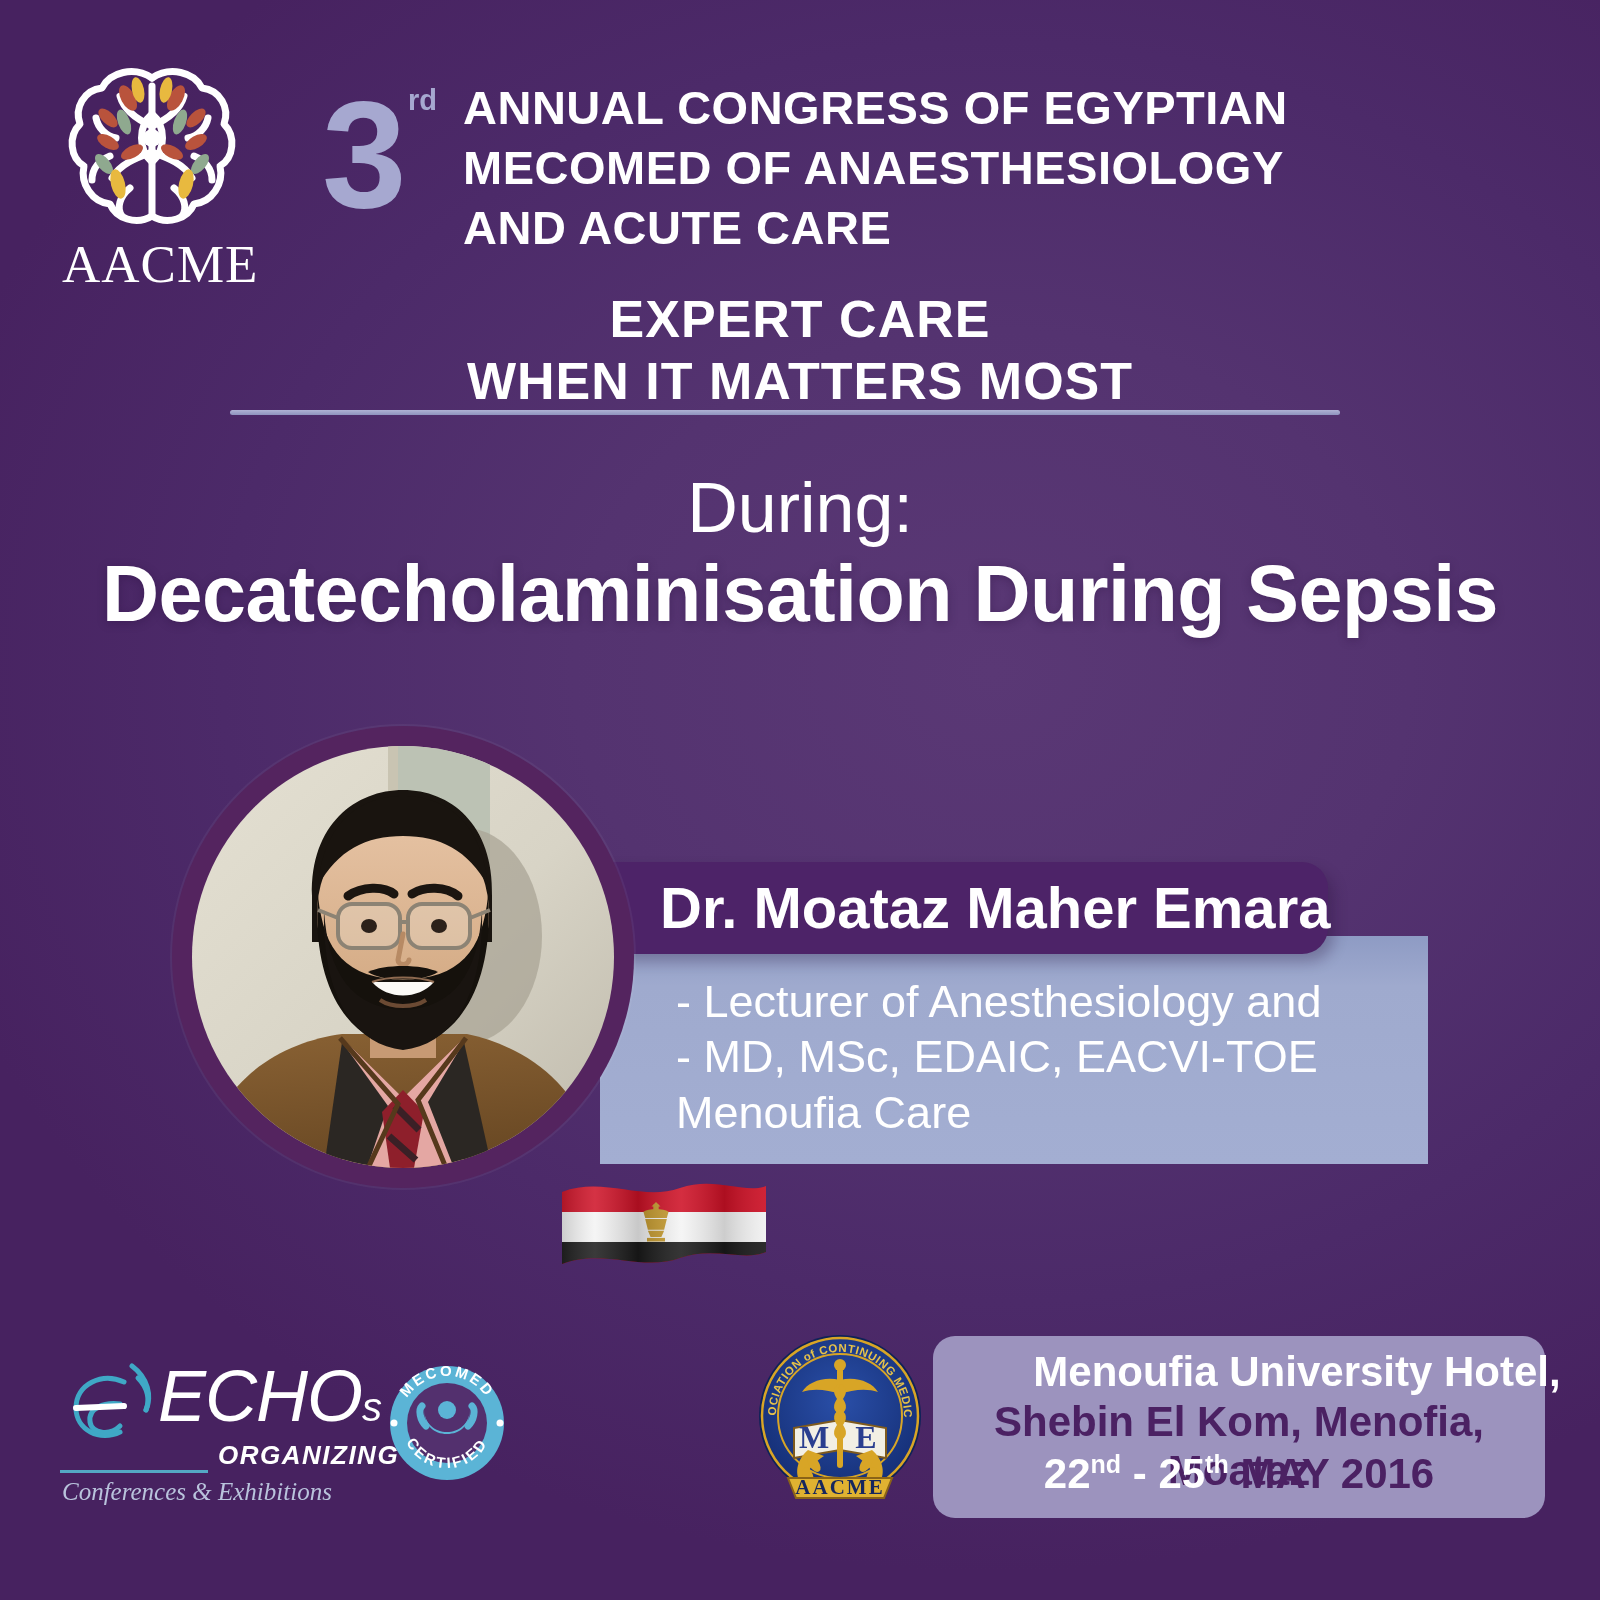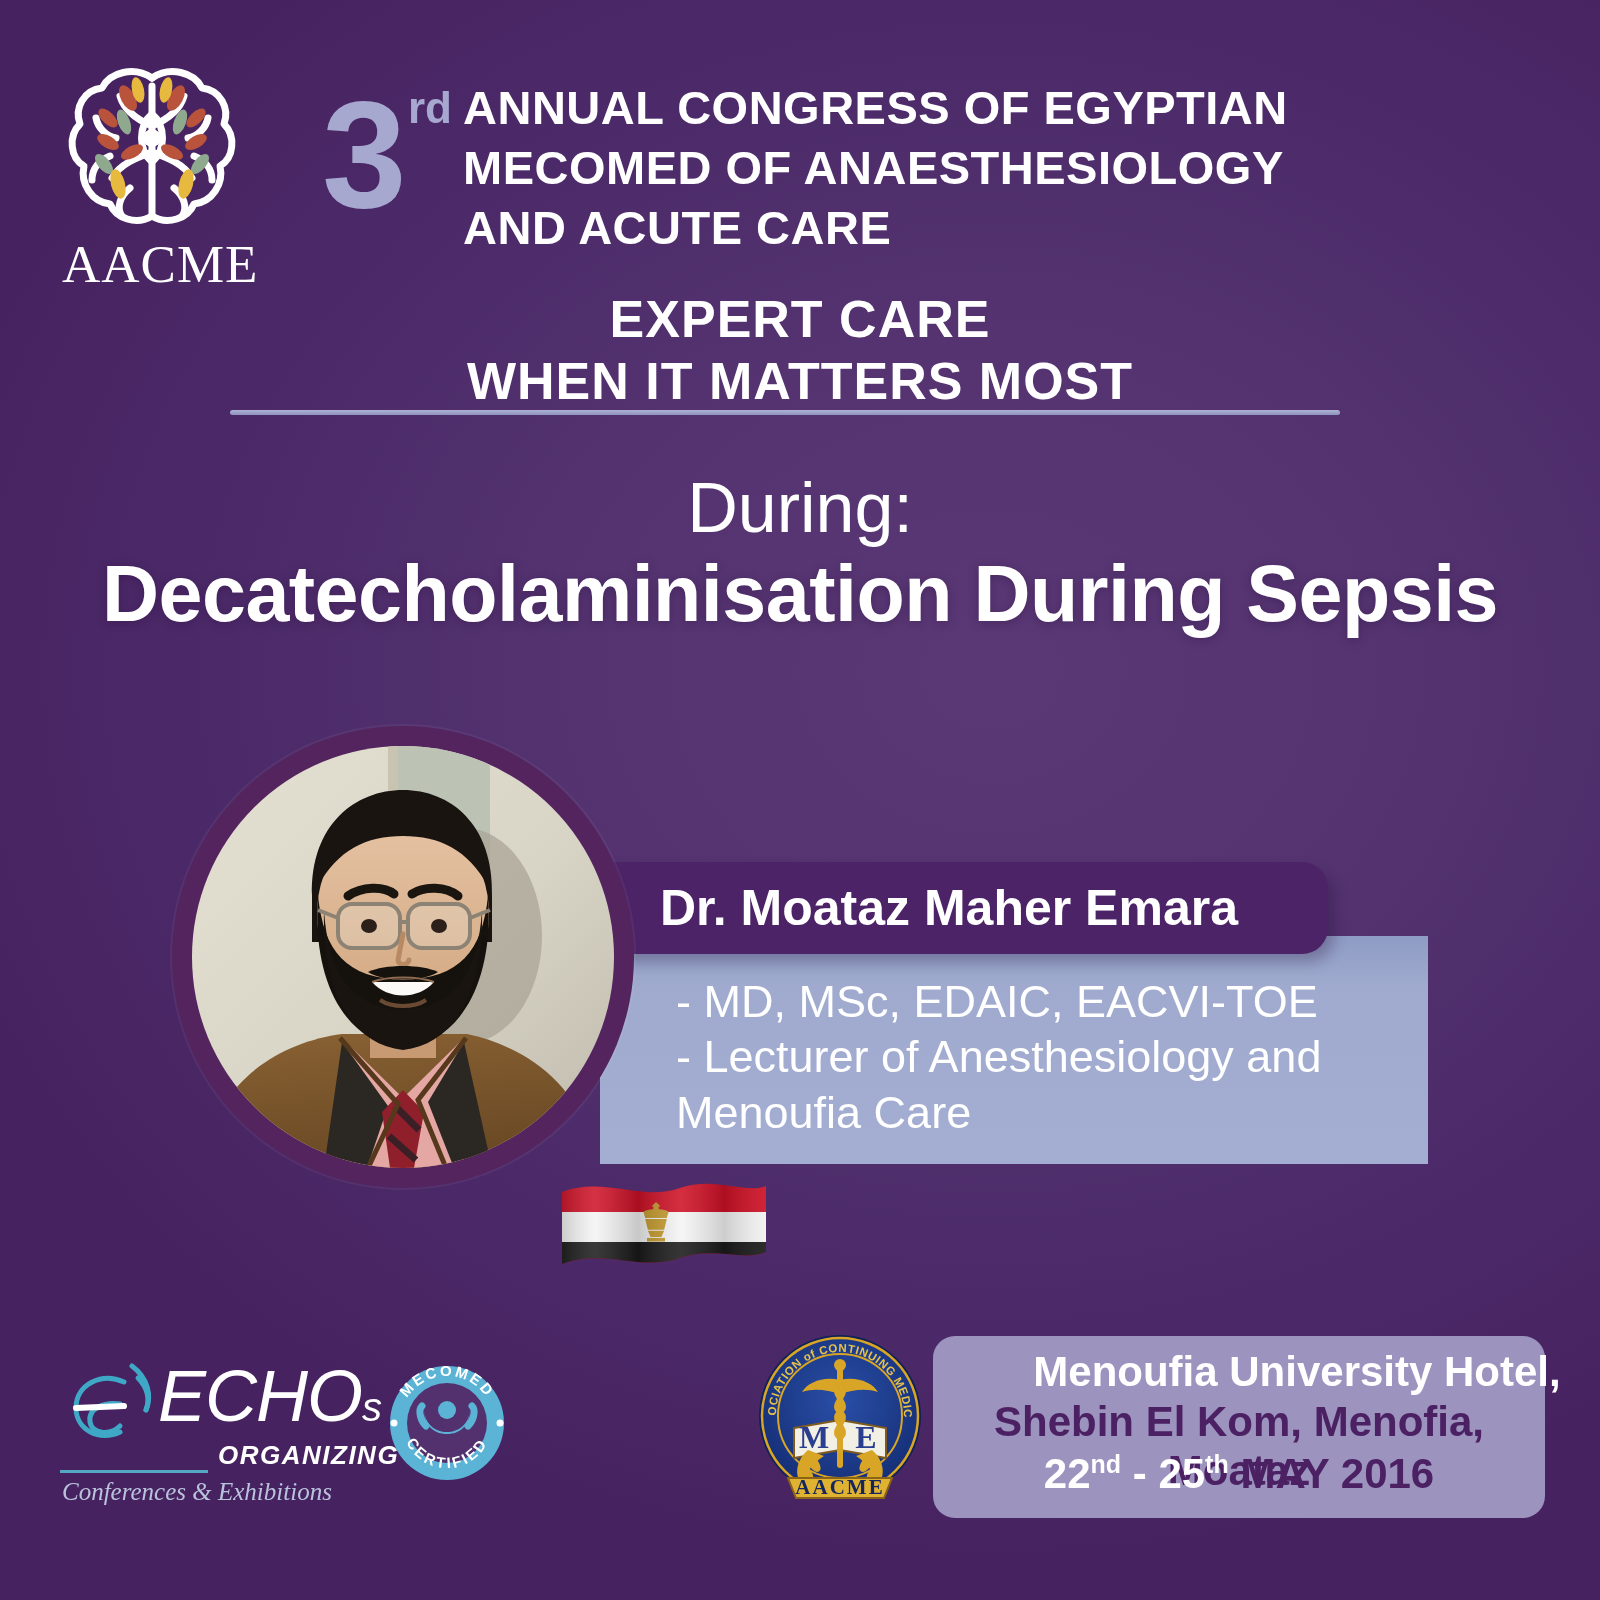--- a/index.html
+++ b/index.html
@@ -29,21 +29,21 @@
   
   .ordinal{
     position:absolute; left:322px; top:72px; width:130px; height:170px;
     color:#A6A8D0; line-height:1;
   }
   .ordinal .num{
     position:absolute; left:0; top:6px; font-size:152px; font-weight:700;
     letter-spacing:-3px;
   }
   .ordinal .sup{
-    position:absolute; left:86px; top:14px; font-size:44px; font-weight:700;
+    position:absolute; left:86px; top:14px; font-size:29px; font-weight:700;
   }
   .header-lines{
     position:absolute; left:463px; top:78px; width:850px;
     color:#fff; font-size:47px; font-weight:700; line-height:1.28;
     letter-spacing:0.5px;
   }
 
   
   .tagline{
     position:absolute; left:200px; top:288px; width:1200px;
@@ -84,21 +84,21 @@
   
   .name-bar{
     position:absolute; left:560px; top:862px; width:768px; height:92px;
     background:#4D2368;
     border-radius:0 26px 26px 0;
     z-index:4;
     box-shadow:6px 8px 14px rgba(35,12,50,.28);
   }
   .name-bar span{
     position:absolute; left:100px; top:0; height:92px; line-height:92px;
-    color:#fff; font-size:50px; font-weight:700; white-space:nowrap;
+    color:#fff; font-size:58px; font-weight:700; white-space:nowrap;
   }
 
   
   .cred-panel{
     position:absolute; left:600px; top:936px; width:828px; height:228px;
     background:linear-gradient(to bottom,#8E9BC4 0%,#9FAACE 22%,#A3AED2 100%);
     z-index:2;
   }
   .cred-text{
     position:absolute; left:676px; top:974px; width:740px;
@@ -237,22 +237,22 @@
 
   <div class="lec-label">During:</div>
   <div class="lec-title">Decatecholaminisation During Sepsis</div>
 
   <div class="name-bar">
     <span>Dr. Moataz Maher Emara</span>
   </div>
 
   <div class="cred-panel"></div>
   <div class="cred-text">
+    <div>- Lecturer of Anesthesiology and</div>
     <div>- MD, MSc, EDAIC, EACVI-TOE</div>
-    <div>- Lecturer of Anesthesiology and</div>
     <div>Menoufia Care</div>
   </div>
 
   <div class="photo-ring">
     <div class="photo-inner">
       <svg viewBox="0 0 422 422" width="422" height="422">
         <defs>
           <linearGradient id="wallg" x1="0" y1="0" x2="1" y2="1">
             <stop offset="0%" stop-color="#E4E0D2"></stop>
             <stop offset="55%" stop-color="#D8D4C6"></stop>

